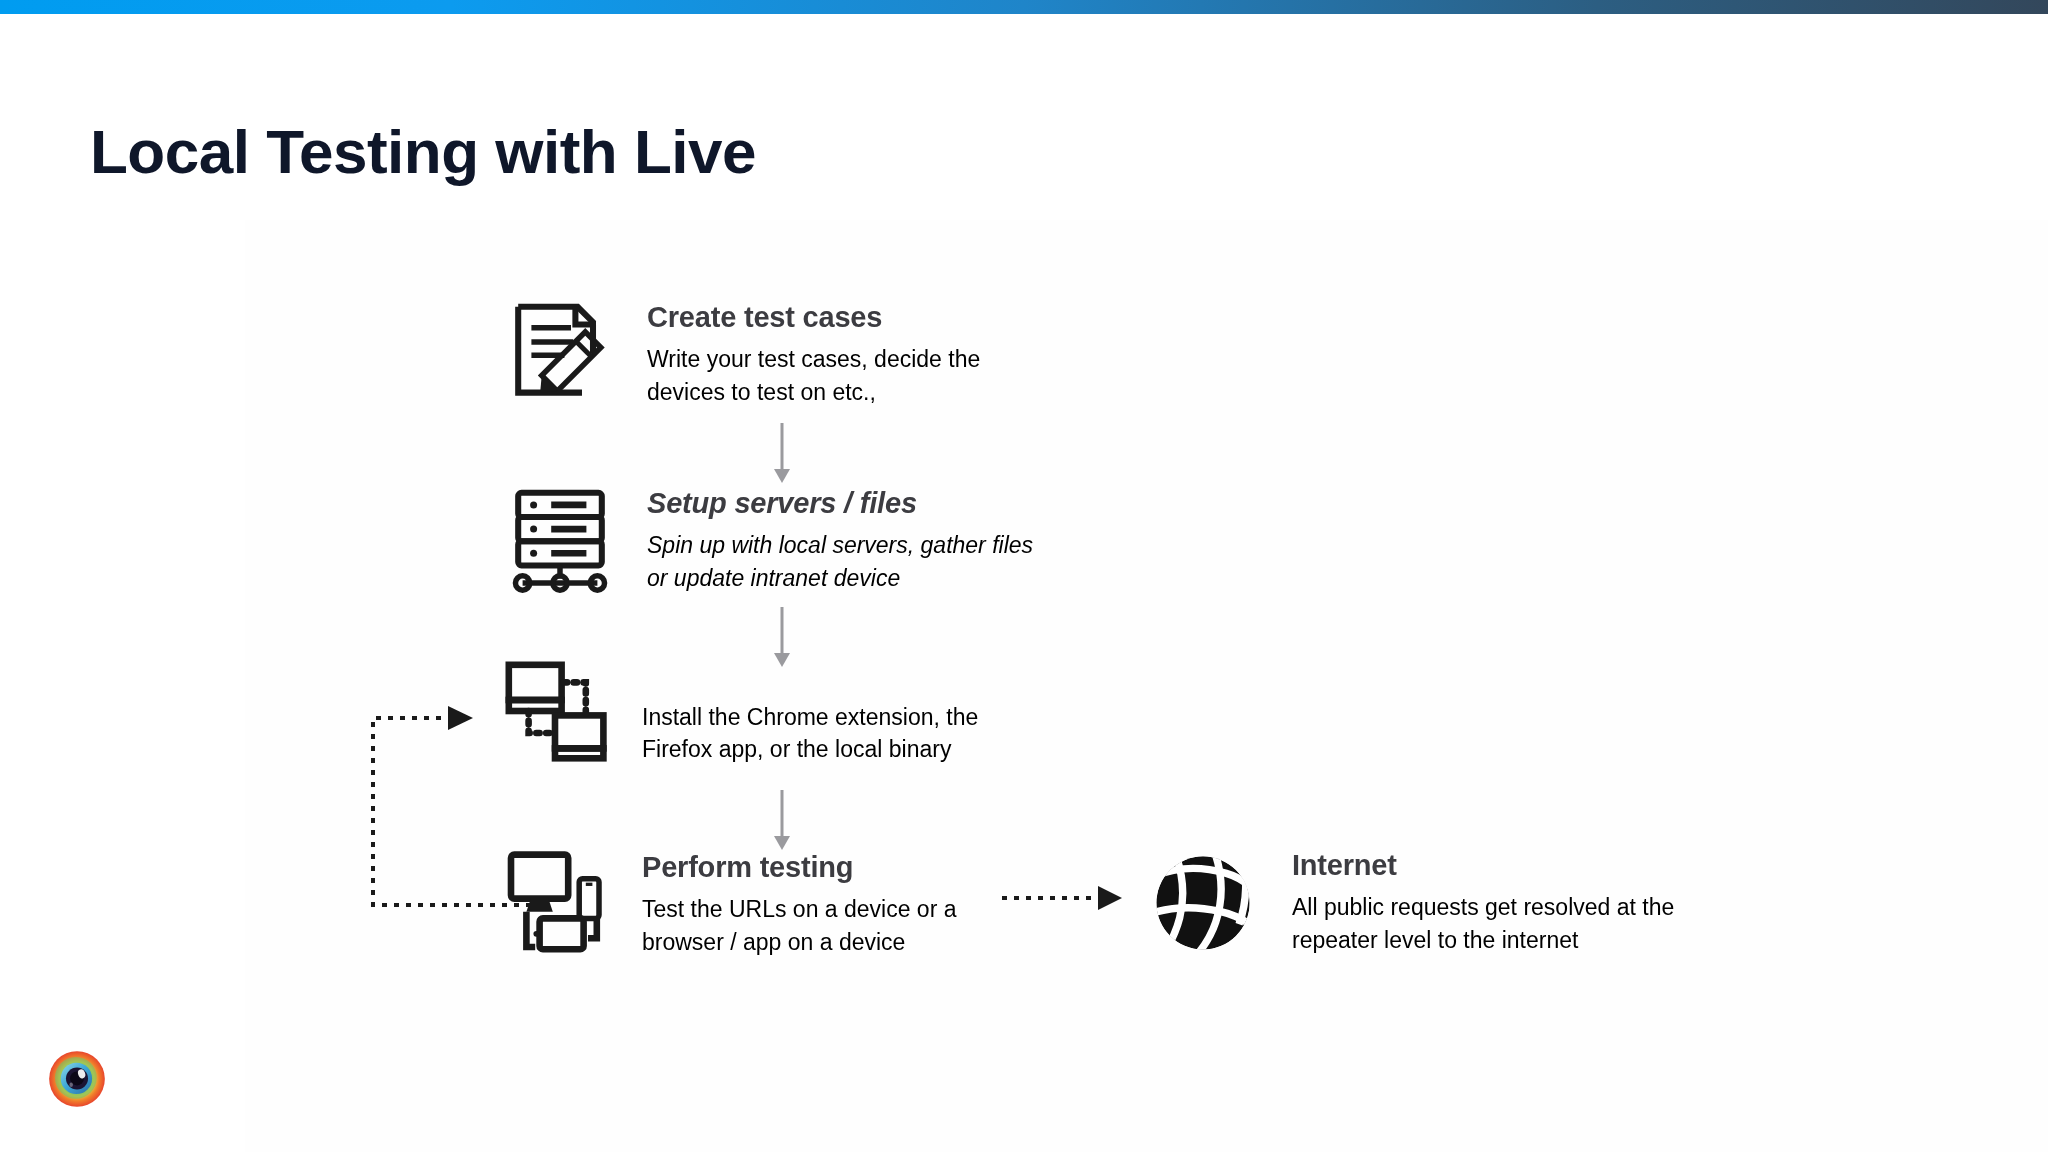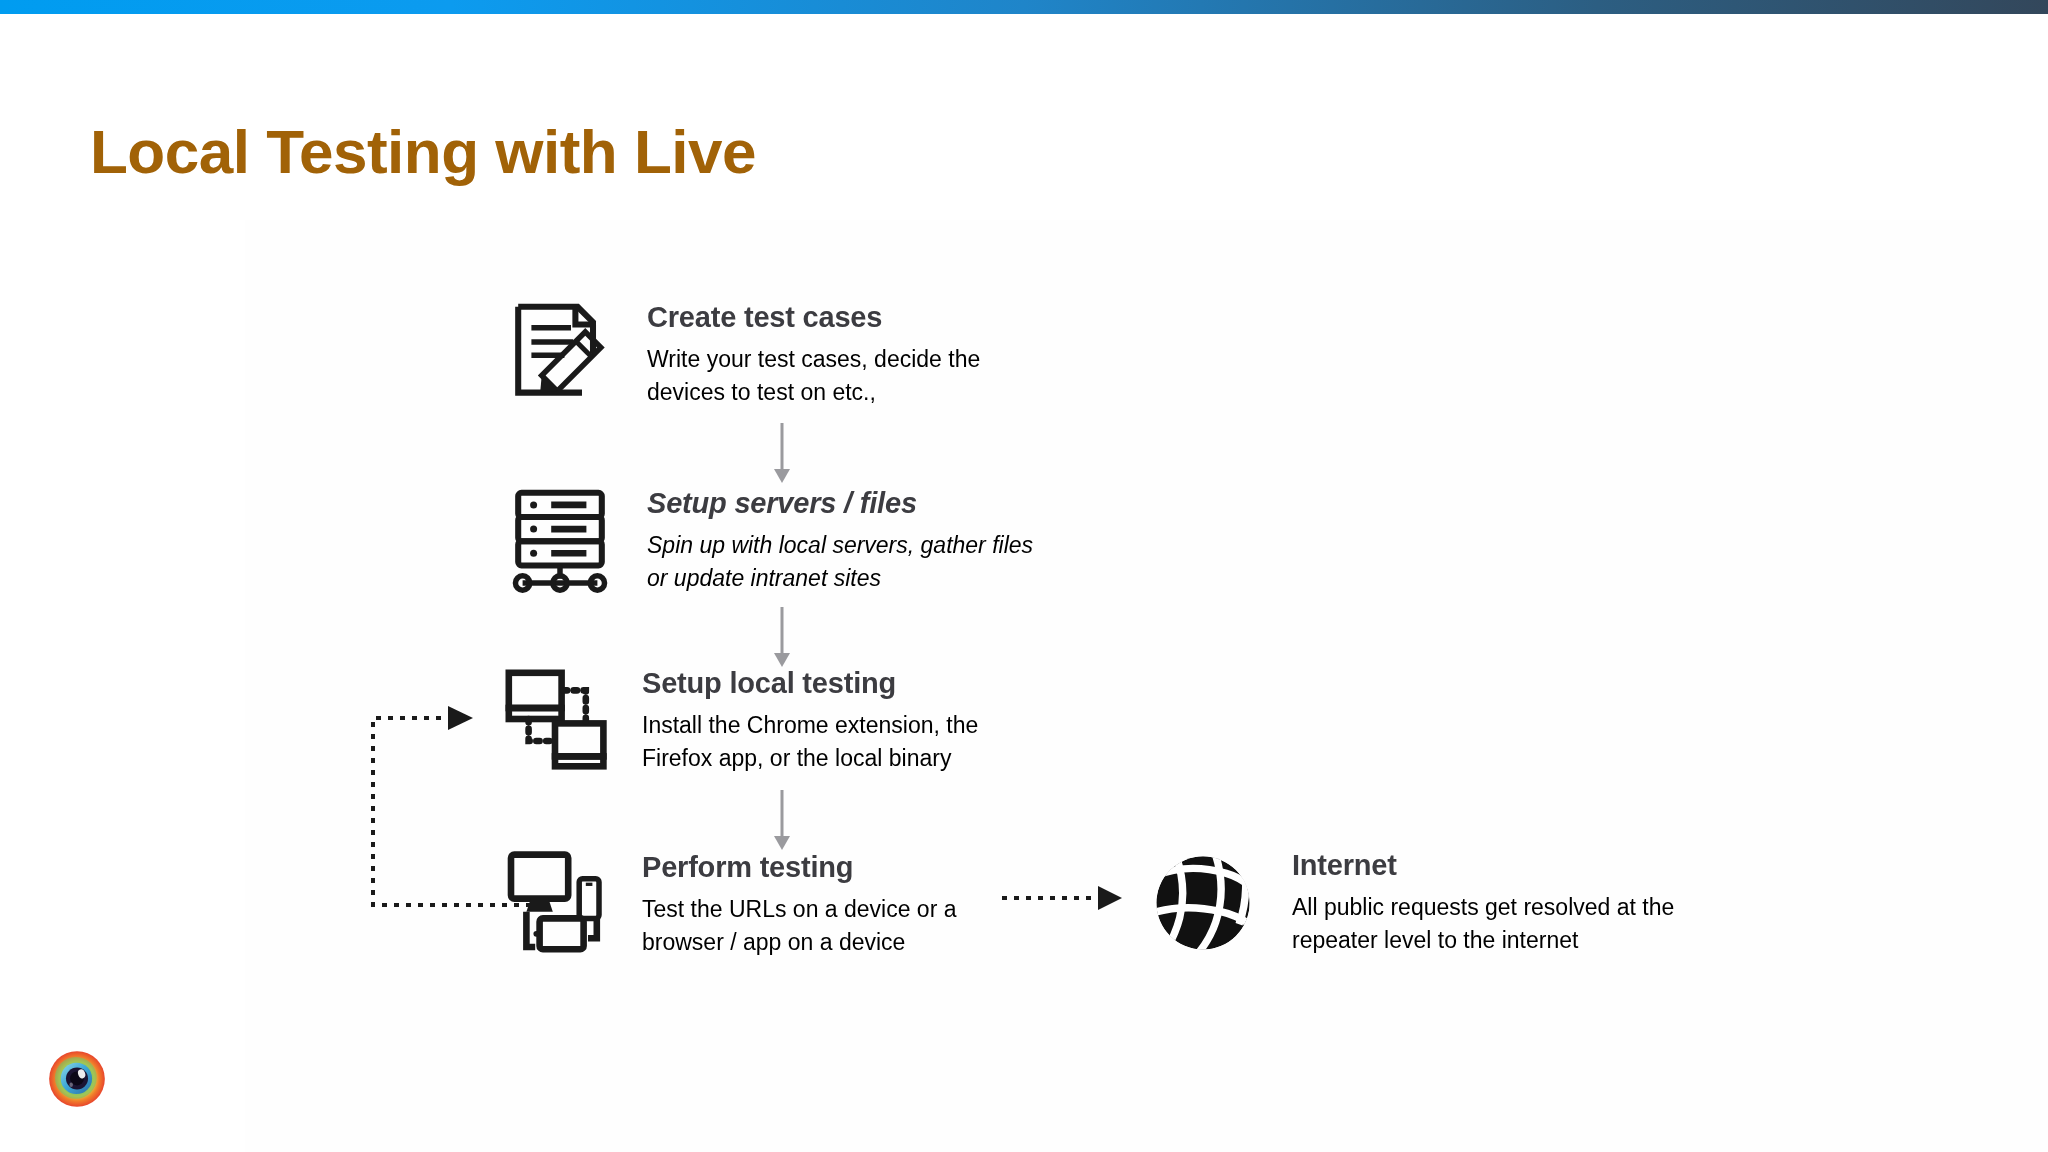--- a/index.html
+++ b/index.html
@@ -30,21 +30,21 @@
   }
 
   
   #slide-title {
     position: absolute;
     left: 90px;
     top: 116px;
     font-size: 62px;
     font-weight: 700;
     letter-spacing: -0.5px;
-    color: #a16207;
+    color: #0f172a;
     white-space: nowrap;
   }
 
   
   #diagram-panel {
     position: absolute;
     left: 245px;
     top: 220px;
     width: 1803px;
     height: 932px;
@@ -190,21 +190,21 @@
           <line x1="16" y1="90" x2="84" y2="90" stroke="#1A1A1A" stroke-width="5"></line>
           <circle cx="16" cy="90" r="6.5" fill="none" stroke="#1A1A1A" stroke-width="5"></circle>
           <circle cx="50" cy="90" r="6.5" fill="none" stroke="#1A1A1A" stroke-width="5"></circle>
           <circle cx="84" cy="90" r="6.5" fill="none" stroke="#1A1A1A" stroke-width="5"></circle>
         </svg>
       </div>
       <div class="step-text">
         <div class="step-title">Setup servers / files</div>
         <div class="step-desc">
           <span class="ln">Spin up with local servers, gather files</span>
-          <span class="ln">or update intranet sites</span>
+          <span class="ln">or update intranet device</span>
         </div>
       </div>
     </div>
 
     <div class="v-arrow" style="left:525px; top:387px;">
       <svg viewBox="0 0 24 62" xmlns="http://www.w3.org/2000/svg">
         <line x1="12" y1="0" x2="12" y2="48" stroke="#9A9A9E" stroke-width="3"></line>
         <path d="M4 46 L12 60 L20 46 Z" fill="#9A9A9E"></path>
       </svg>
     </div>
@@ -214,21 +214,20 @@
         <svg viewBox="0 0 100 100" xmlns="http://www.w3.org/2000/svg">
           <rect x="8" y="8" width="48" height="32" fill="none" stroke="#1A1A1A" stroke-width="6"></rect>
           <rect x="8" y="40" width="48" height="10" fill="none" stroke="#1A1A1A" stroke-width="6"></rect>
           <rect x="50" y="54" width="44" height="30" fill="none" stroke="#1A1A1A" stroke-width="6"></rect>
           <rect x="50" y="84" width="44" height="9" fill="none" stroke="#1A1A1A" stroke-width="6"></rect>
           <path d="M58 24 H78 V54" fill="none" stroke="#1A1A1A" stroke-width="6" stroke-dasharray="3 6" stroke-linecap="round"></path>
           <path d="M26 50 V70 H50" fill="none" stroke="#1A1A1A" stroke-width="6" stroke-dasharray="3 6" stroke-linecap="round"></path>
         </svg>
       </div>
       <div class="step-text">
-        <div class="step-title">Setup local testing</div>
         <div class="step-desc">
           <span class="ln">Install the Chrome extension, the</span>
           <span class="ln">Firefox app, or the local binary</span>
         </div>
       </div>
     </div>
 
     <div class="v-arrow" style="left:525px; top:570px;">
       <svg viewBox="0 0 24 62" xmlns="http://www.w3.org/2000/svg">
         <line x1="12" y1="0" x2="12" y2="48" stroke="#9A9A9E" stroke-width="3"></line>

